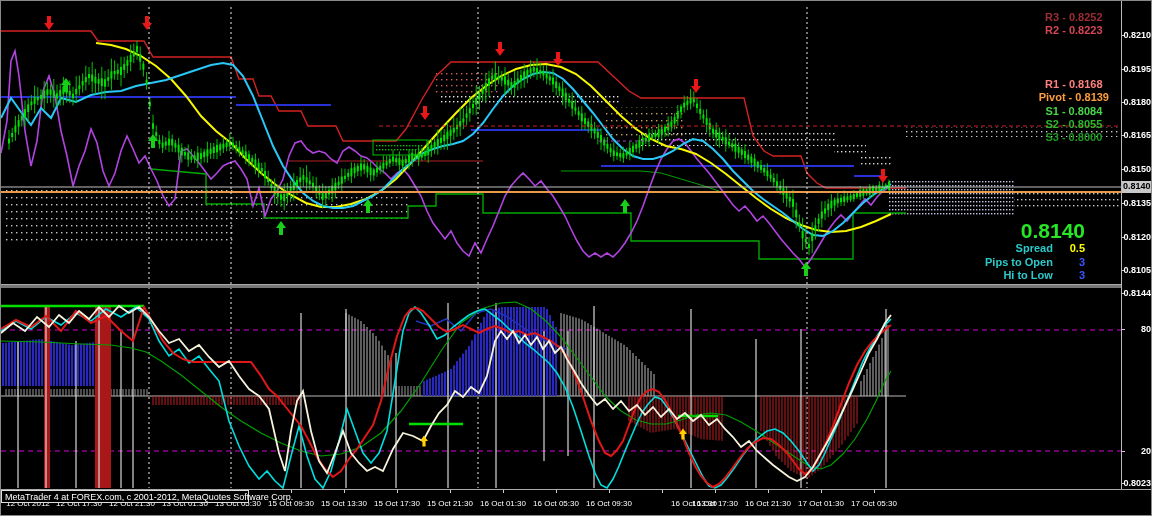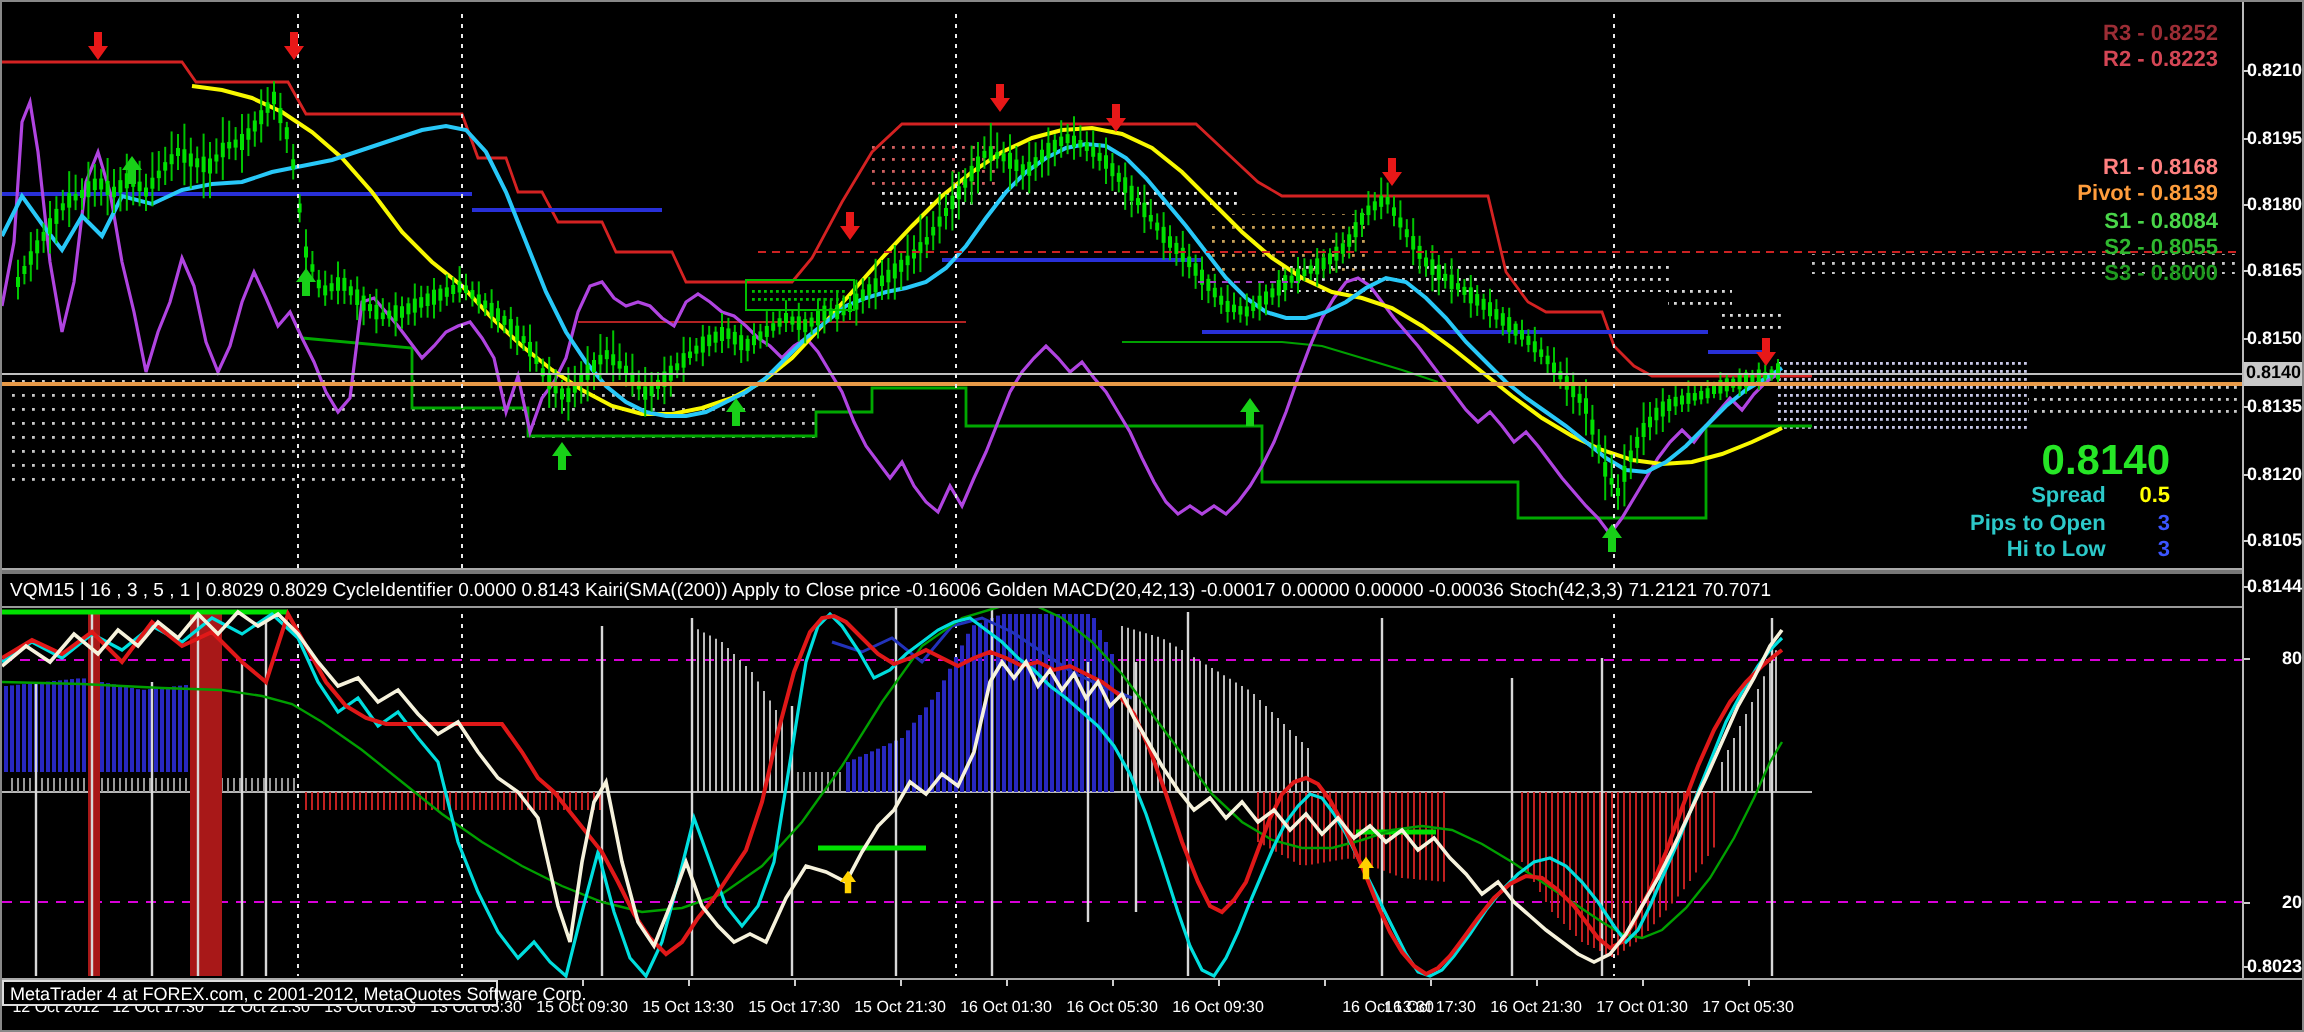--- a/index.html
+++ b/index.html
@@ -10,21 +10,21 @@
   #pane-divider{top:283px;width:1120px;height:3px;background:#777;border-top:1px solid #aaa;}
   #indicator-header{top:286px;width:1120px;height:17px;background:#000;border-bottom:1px solid #9a9a9a;
      color:#fff;font-size:9.5px;line-height:17px;white-space:nowrap;padding-left:4px;box-sizing:border-box;}
   #time-axis{top:488px;width:1152px;height:28px;background:#000;border-top:1px solid #aaa;}
   #price-axis{position:absolute;left:1120px;top:0;width:32px;height:488px;background:#000;border-left:1px solid #bbb;box-sizing:border-box;}
   .tick-label{position:absolute;right:2px;color:#fff;font-size:9px;font-weight:bold;white-space:nowrap;}
   .tick-mark{position:absolute;left:0;width:3px;height:1px;background:#ccc;}
   #current-tag{position:absolute;left:1121px;width:31px;height:12px;background:#c8c8c8;color:#000;
       font-size:9px;font-weight:bold;text-align:left;padding-left:1px;z-index:5;}
   #symbol-title{position:absolute;left:6px;top:2px;color:#fff;font-size:11px;font-weight:bold;z-index:4;}
-  #pivot-panel{position:absolute;top:10px;right:42px;text-align:right;z-index:4;}
+  #pivot-panel{position:absolute;top:10px;right:42px;text-align:center;z-index:4;}
   .pivot-row{font-size:11px;font-weight:bold;line-height:13.4px;white-space:nowrap;}
   #info-panel{position:absolute;top:219px;right:66px;text-align:right;z-index:4;}
   #info-price{font-size:21px;font-weight:bold;line-height:22px;}
   .info-row{font-size:11px;font-weight:bold;line-height:13.5px;white-space:nowrap;}
   .info-row .val{display:inline-block;min-width:26px;text-align:right;}
   .time-label{position:absolute;top:9px;transform:translateX(-50%);color:#fff;font-size:8px;white-space:nowrap;}
   .time-tick{position:absolute;top:0;width:1px;height:3px;background:#ccc;}
   #copyright-box{position:absolute;left:0px;top:489px;width:248px;height:13px;border:1px solid #ddd;
      background:#000;color:#fff;font-size:9px;line-height:13px;padding-left:3px;white-space:nowrap;z-index:6;box-sizing:border-box;}
 </style>
@@ -1048,21 +1048,20 @@
     </div>
 
   <div id="info-panel">
     <div id="info-price" style="color: rgb(38, 230, 38);">0.8140</div>
     <div class="info-row"><span class="lbl" style="color: rgb(44, 201, 201);">Spread</span>&nbsp;&nbsp;<span class="val" id="spread-val" style="color: rgb(255, 255, 0);">0.5</span></div>
     <div class="info-row"><span class="lbl" style="color: rgb(44, 201, 201);">Pips to Open</span>&nbsp;&nbsp;<span class="val num" style="color: rgb(59, 85, 255);">3</span></div>
     <div class="info-row"><span class="lbl" style="color: rgb(44, 201, 201);">Hi to Low</span>&nbsp;&nbsp;<span class="val num" style="color: rgb(59, 85, 255);">3</span></div>
   </div>
 
   <div id="pane-divider" class="strip"></div>
-  <div id="indicator-header" class="strip">VQM15 |  16 , 3 , 5 , 1  |  0.8029 0.8029   CycleIdentifier 0.0000 0.8143   Kairi(SMA((200)) Apply to Close price -0.16006   Golden MACD(20,42,13) -0.00017 0.00000 0.00000 -0.00036   Stoch(42,3,3) 71.2121 70.7071</div>
 
   <div id="price-axis">
       <div class="tick-mark" style="top: 34px;"></div>
       <div class="tick-label" style="top: 29px;">0.8210</div>
       <div class="tick-mark" style="top: 68px;"></div>
       <div class="tick-label" style="top: 63px;">0.8195</div>
       <div class="tick-mark" style="top: 101px;"></div>
       <div class="tick-label" style="top: 96px;">0.8180</div>
       <div class="tick-mark" style="top: 134px;"></div>
       <div class="tick-label" style="top: 129px; padding-left: 20px;">0.8165</div>

